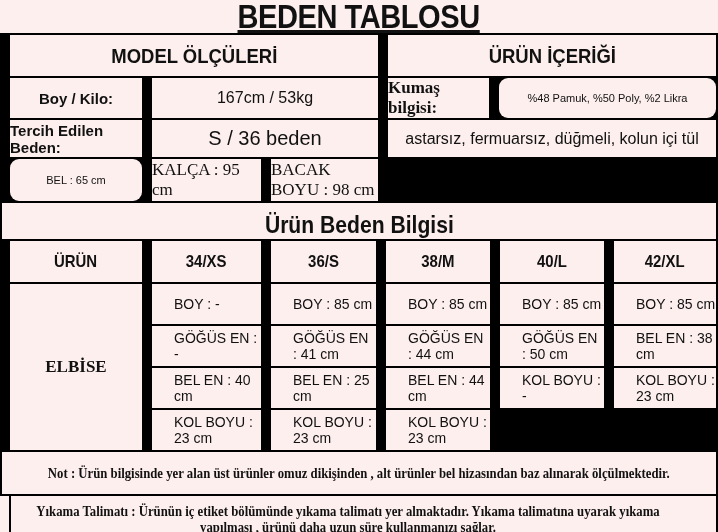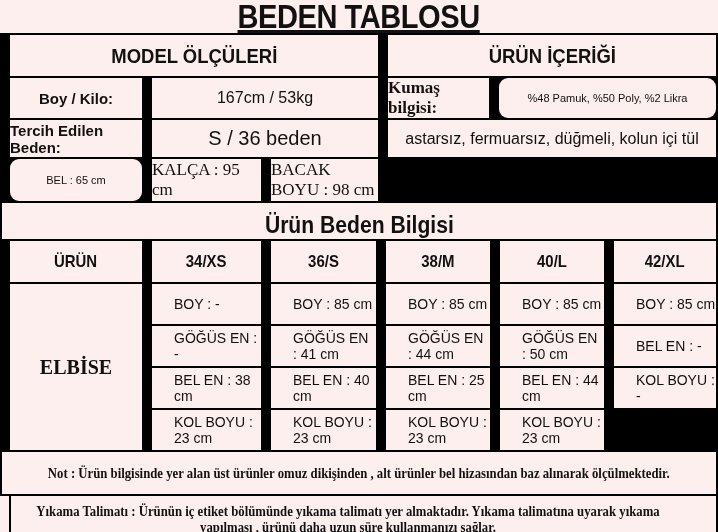--- a/index.html
+++ b/index.html
@@ -40,21 +40,21 @@
     display:flex;align-items:flex-end;justify-content:center;
   }
   .banner span{font-size:24px;}
   
   .tbl-sizes{
     display:grid;background:#000;border:2px solid #000;border-top:none;gap:2px;
     grid-template-columns:140px 117px 113px 112px 112px 110px;
     grid-template-rows:41px 40px 40px 40px 40px;
   }
   .colhdr{font-size:17px;}
-  .elbise{font-family:"Liberation Serif", serif;font-weight:700;font-size:20px;grid-row:2/6;grid-column:1;}
+  .elbise{font-family:"Liberation Serif", serif;font-weight:700;font-size:17px;grid-row:2/6;grid-column:1;}
   .scell{font-size:14px;}
   
   .note-row{
     height:44px;border:2px solid #000;border-top:none;box-sizing:border-box;
     display:flex;align-items:center;justify-content:center;
   }
   .note-row .nt{
     font-family:"Liberation Serif", serif;font-weight:700;font-size:15px;
     display:inline-block;transform:scaleX(.85);transform-origin:center;white-space:nowrap;
   }
@@ -129,21 +129,20 @@
     <div class="cell left scell">BOY : 85 cm</div>
     <div class="cell left scell">BOY : 85 cm</div>
     <div class="cell left scell">BOY : 85 cm</div>
     <div class="cell left scell">BOY : 85 cm</div>
 
     <div class="cell left scell">GÖĞÜS EN : -</div>
     <div class="cell left scell">GÖĞÜS EN : 41 cm</div>
     <div class="cell left scell">GÖĞÜS EN : 44 cm</div>
     <div class="cell left scell">GÖĞÜS EN : 50 cm</div>
 
-    <div class="cell left scell">BEL EN : -</div>
     <div class="cell left scell">BEL EN : 38 cm</div>
     <div class="cell left scell">BEL EN : 40 cm</div>
     <div class="cell left scell">BEL EN : 25 cm</div>
     <div class="cell left scell">BEL EN : 44 cm</div>
 
     <div class="cell left scell">KOL BOYU : -</div>
     <div class="cell left scell">KOL BOYU : 23 cm</div>
     <div class="cell left scell">KOL BOYU : 23 cm</div>
     <div class="cell left scell">KOL BOYU : 23 cm</div>
     <div class="cell left scell">KOL BOYU : 23 cm</div>

